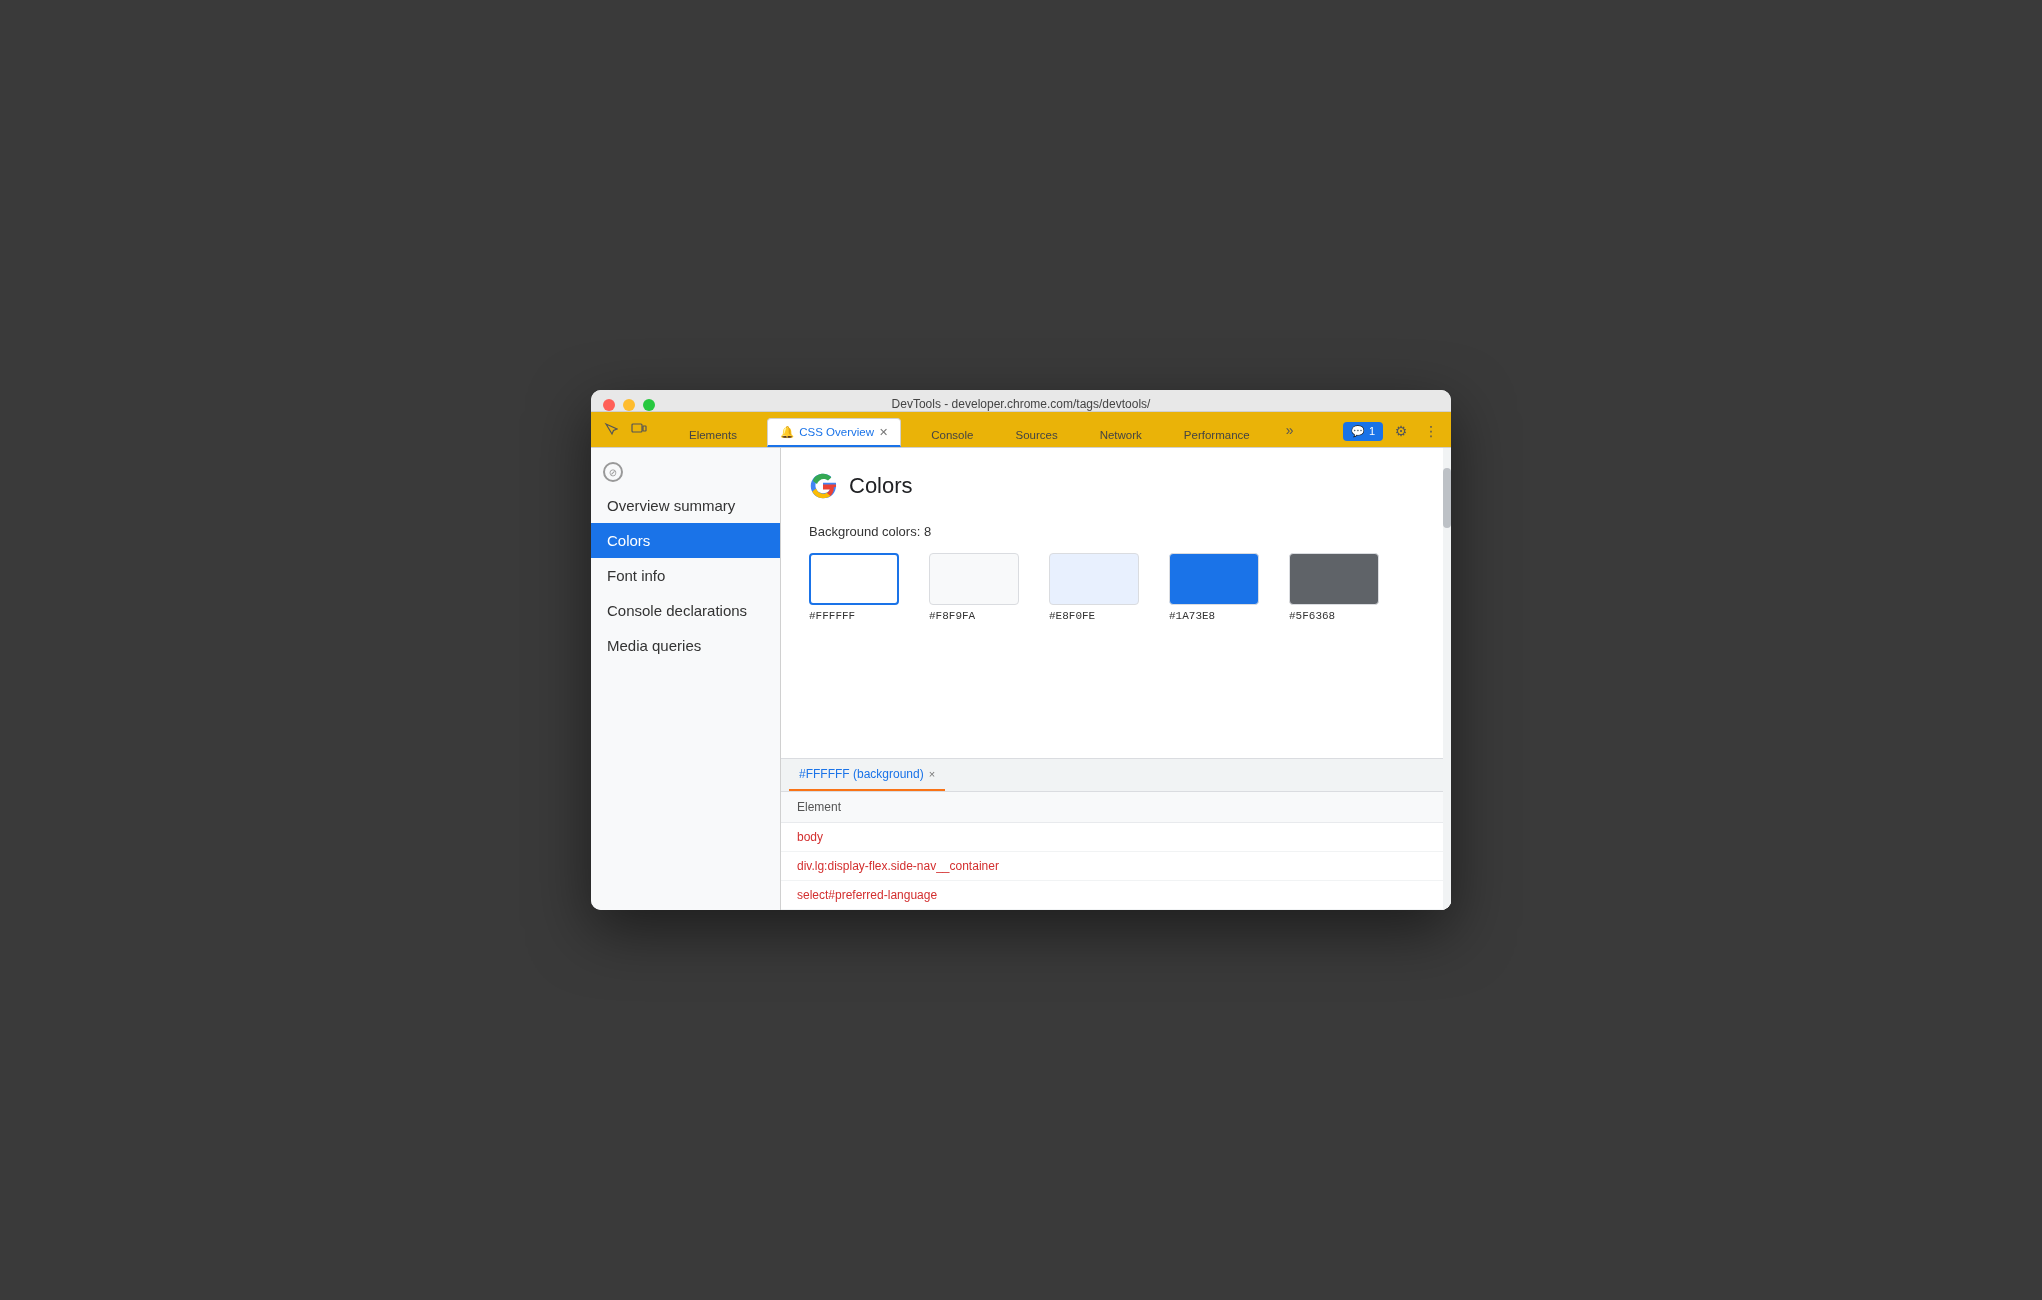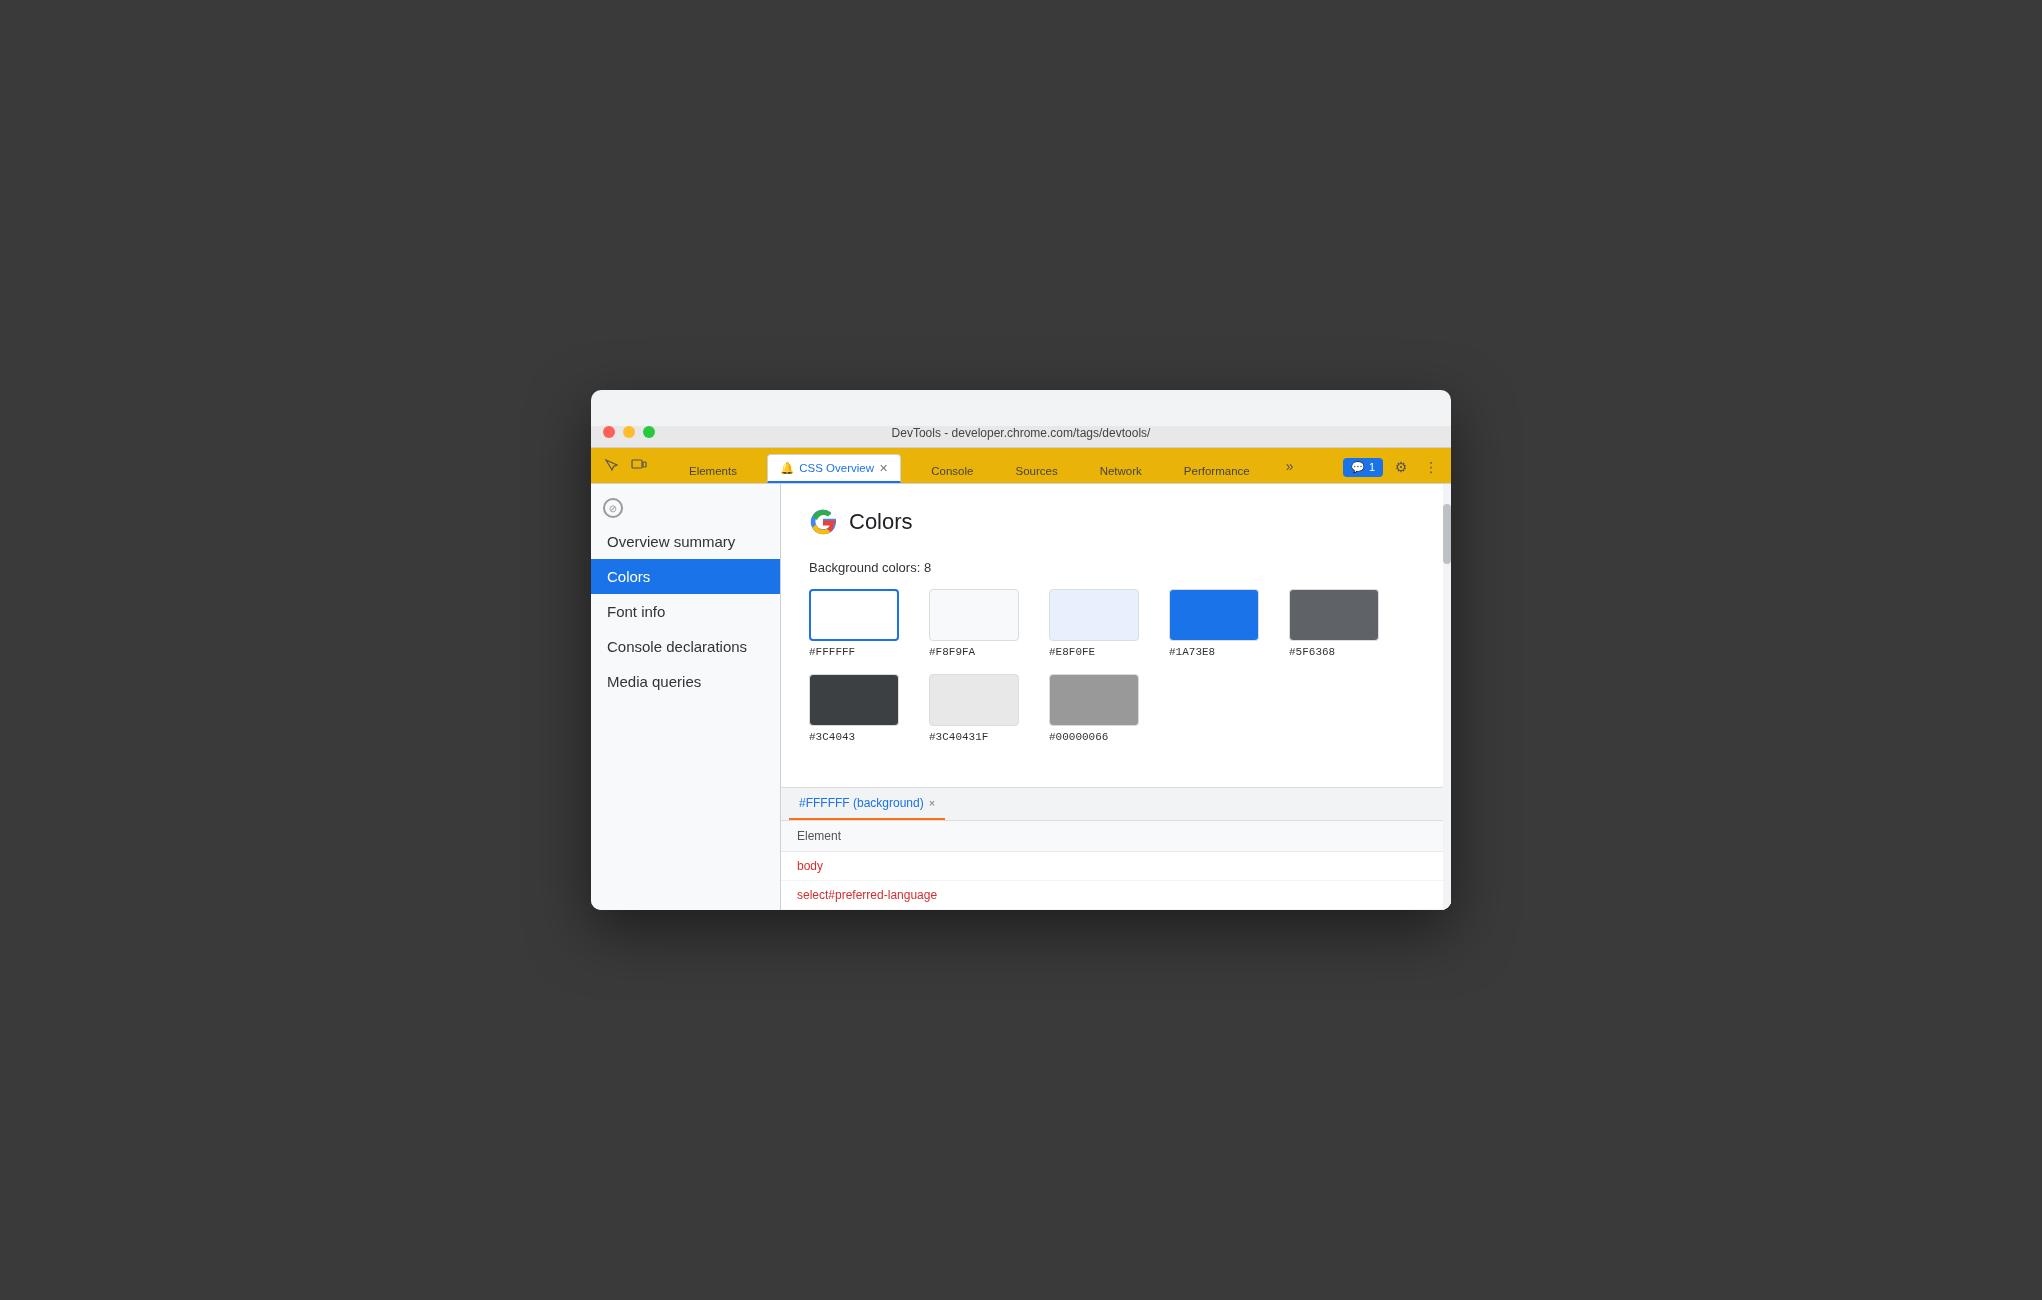--- a/index.html
+++ b/index.html
@@ -19,26 +19,25 @@
       box-shadow: 0 20px 60px rgba(0,0,0,0.5);
       overflow: hidden;
       display: flex;
       flex-direction: column;
     }
     
     .title-bar {
       background: #e8e8e8;
       height: 22px;
       display: flex;
-      align-items: flex-start;
+      align-items: flex-end;
       padding: 0 12px;
       flex-shrink: 0;
       position: relative;
       border-bottom: 1px solid #d0d0d0;
-      margin-top: 36px;
     }
     .window-controls {
       display: flex;
       gap: 8px;
       align-items: center;
     }
     .control {
       width: 12px;
       height: 12px;
       border-radius: 50%;
@@ -433,48 +432,37 @@
           <div class="color-item">
             <div class="color-swatch" style="background:#1A73E8;"></div>
             <span class="color-hex">#1A73E8</span>
           </div>
           <div class="color-item">
             <div class="color-swatch" style="background:#5F6368;"></div>
             <span class="color-hex">#5F6368</span>
           </div>
         </div>
 
-        <div class="colors-grid">
-          <div class="color-item">
-            <div class="color-swatch" style="background:#3C4043;"></div>
-            <span class="color-hex">#3C4043</span>
-          </div>
-          <div class="color-item">
-            <div class="color-swatch" style="background:#e8e8e8;"></div>
-            <span class="color-hex">#3C40431F</span>
-          </div>
-          <div class="color-item">
-            <div class="color-swatch" style="background:rgba(0,0,0,0.4);"></div>
-            <span class="color-hex">#00000066</span>
-          </div>
-        </div>
       </div>
 
       <div class="bottom-panel">
         <div class="bottom-tabs">
           <div class="bottom-tab active">
             <span>#FFFFFF (background)</span>
             <span class="tab-close">×</span>
           </div>
         </div>
         <div class="elements-table">
           <div class="elements-header">Element</div>
           <div class="element-row" style="color:#d32f2f;">
             <span>body</span>
           </div>
           <div class="element-row" style="color:#d32f2f;">
+            <span>div.lg:display-flex.side-nav__container</span>
+          </div>
+          <div class="element-row" style="color:#d32f2f;">
             <span>select#preferred-language</span>
           </div>
         </div>
       </div>
     </div>
   </div>
 </div>
 
 </body></html>

